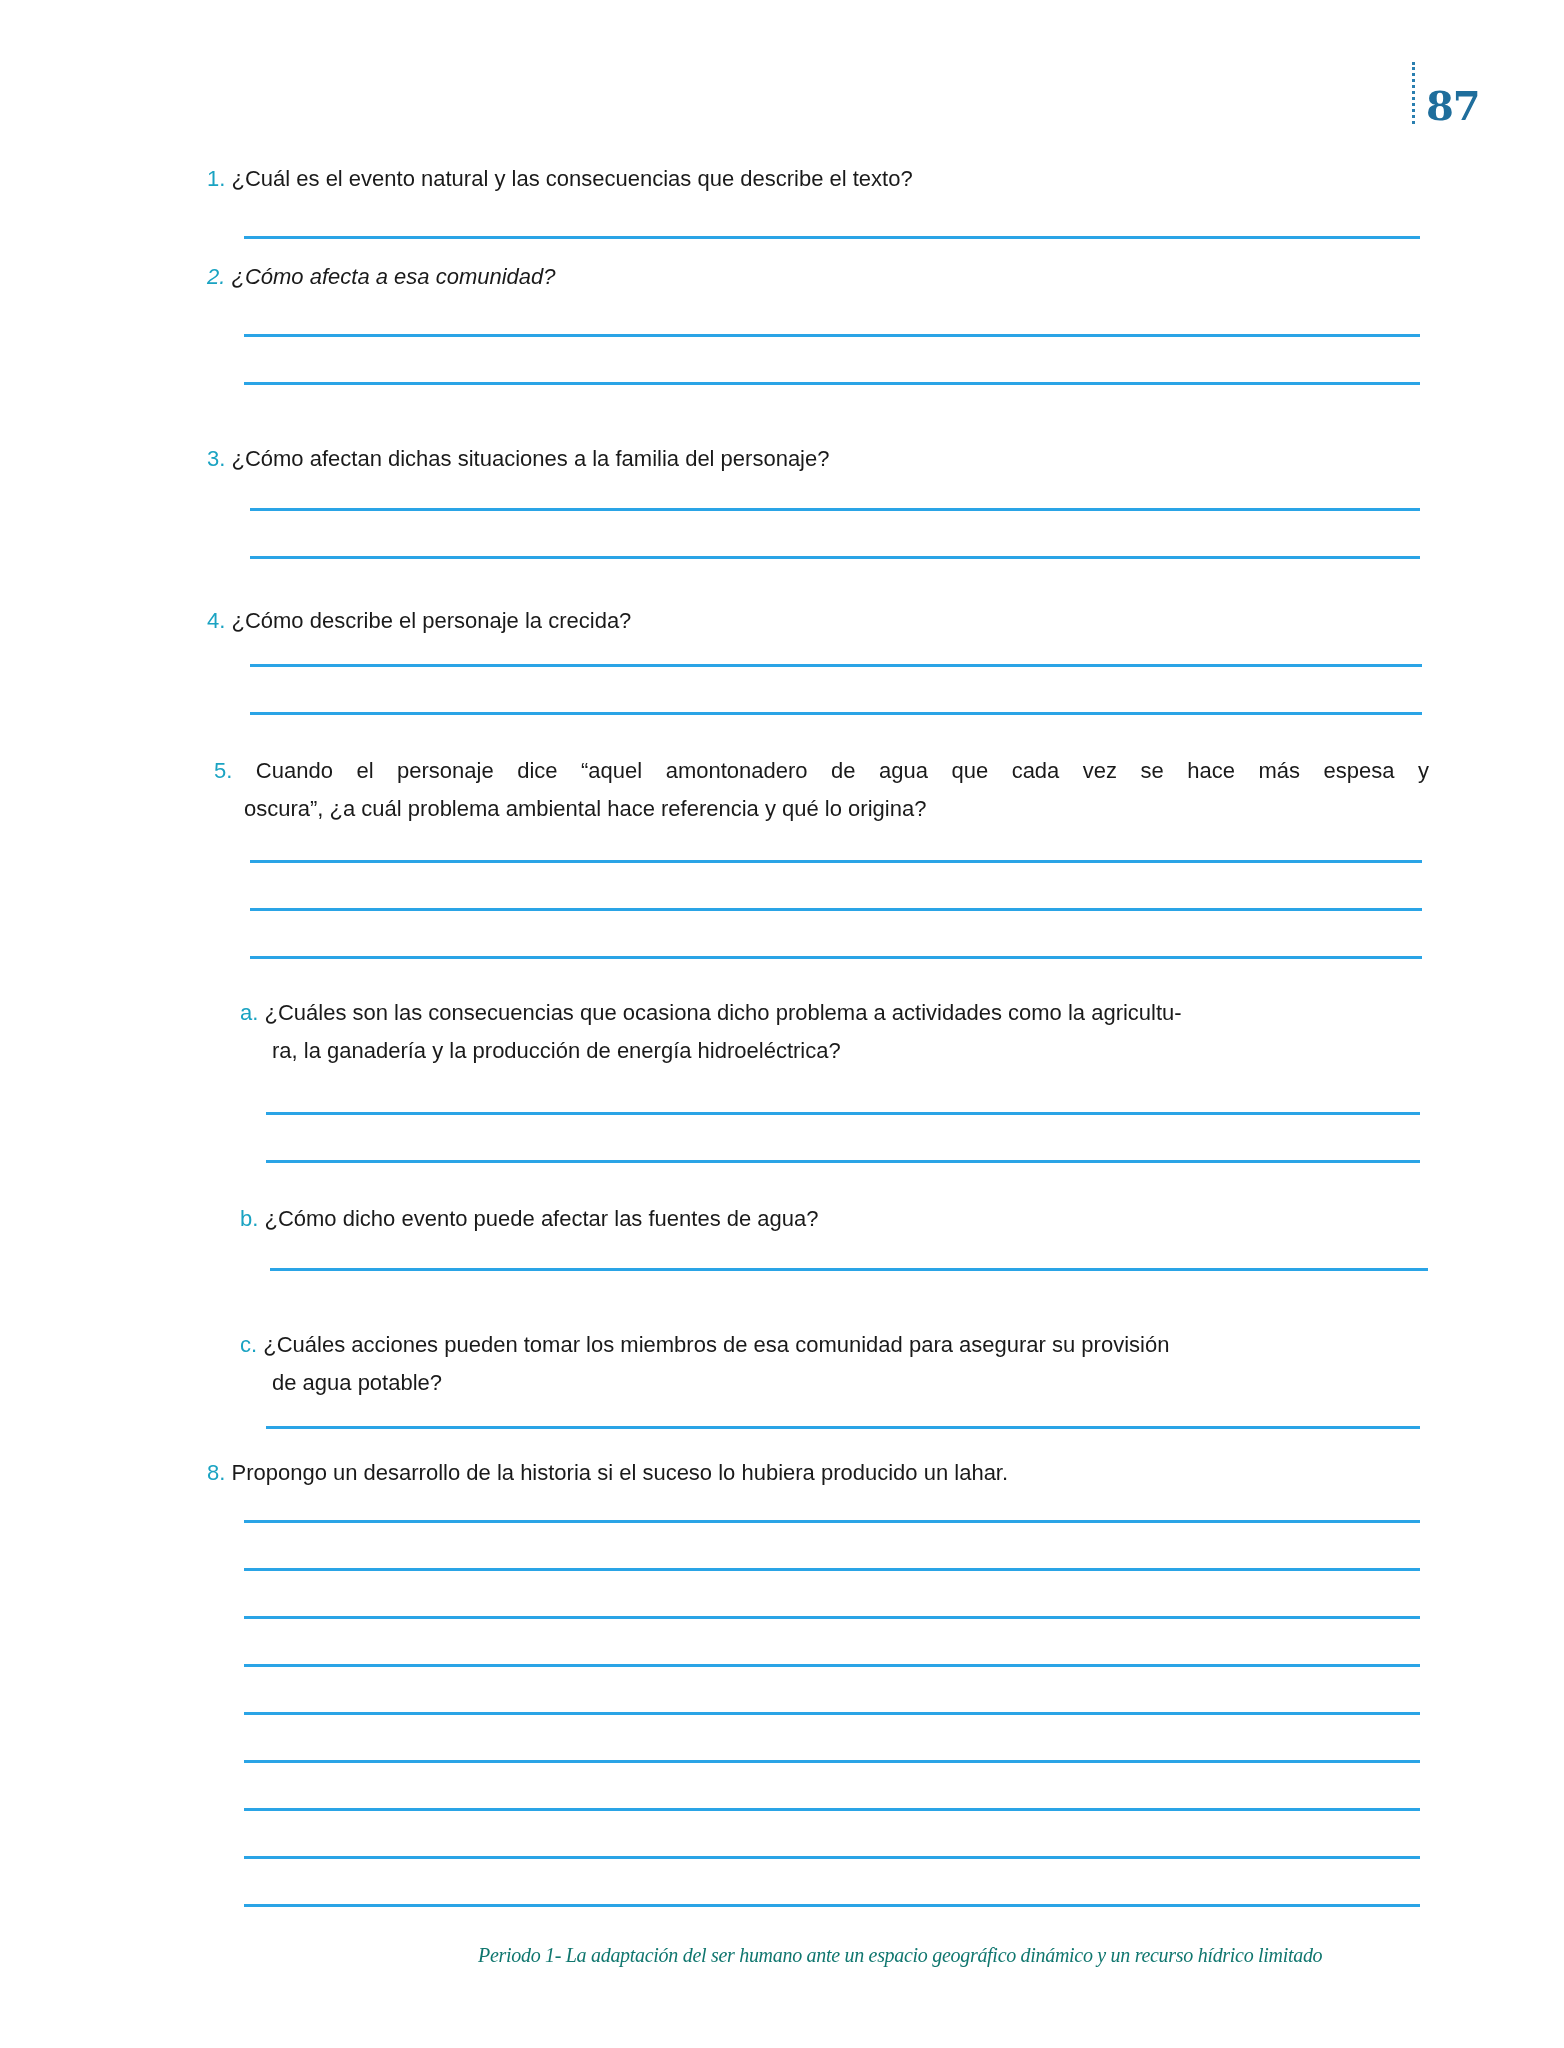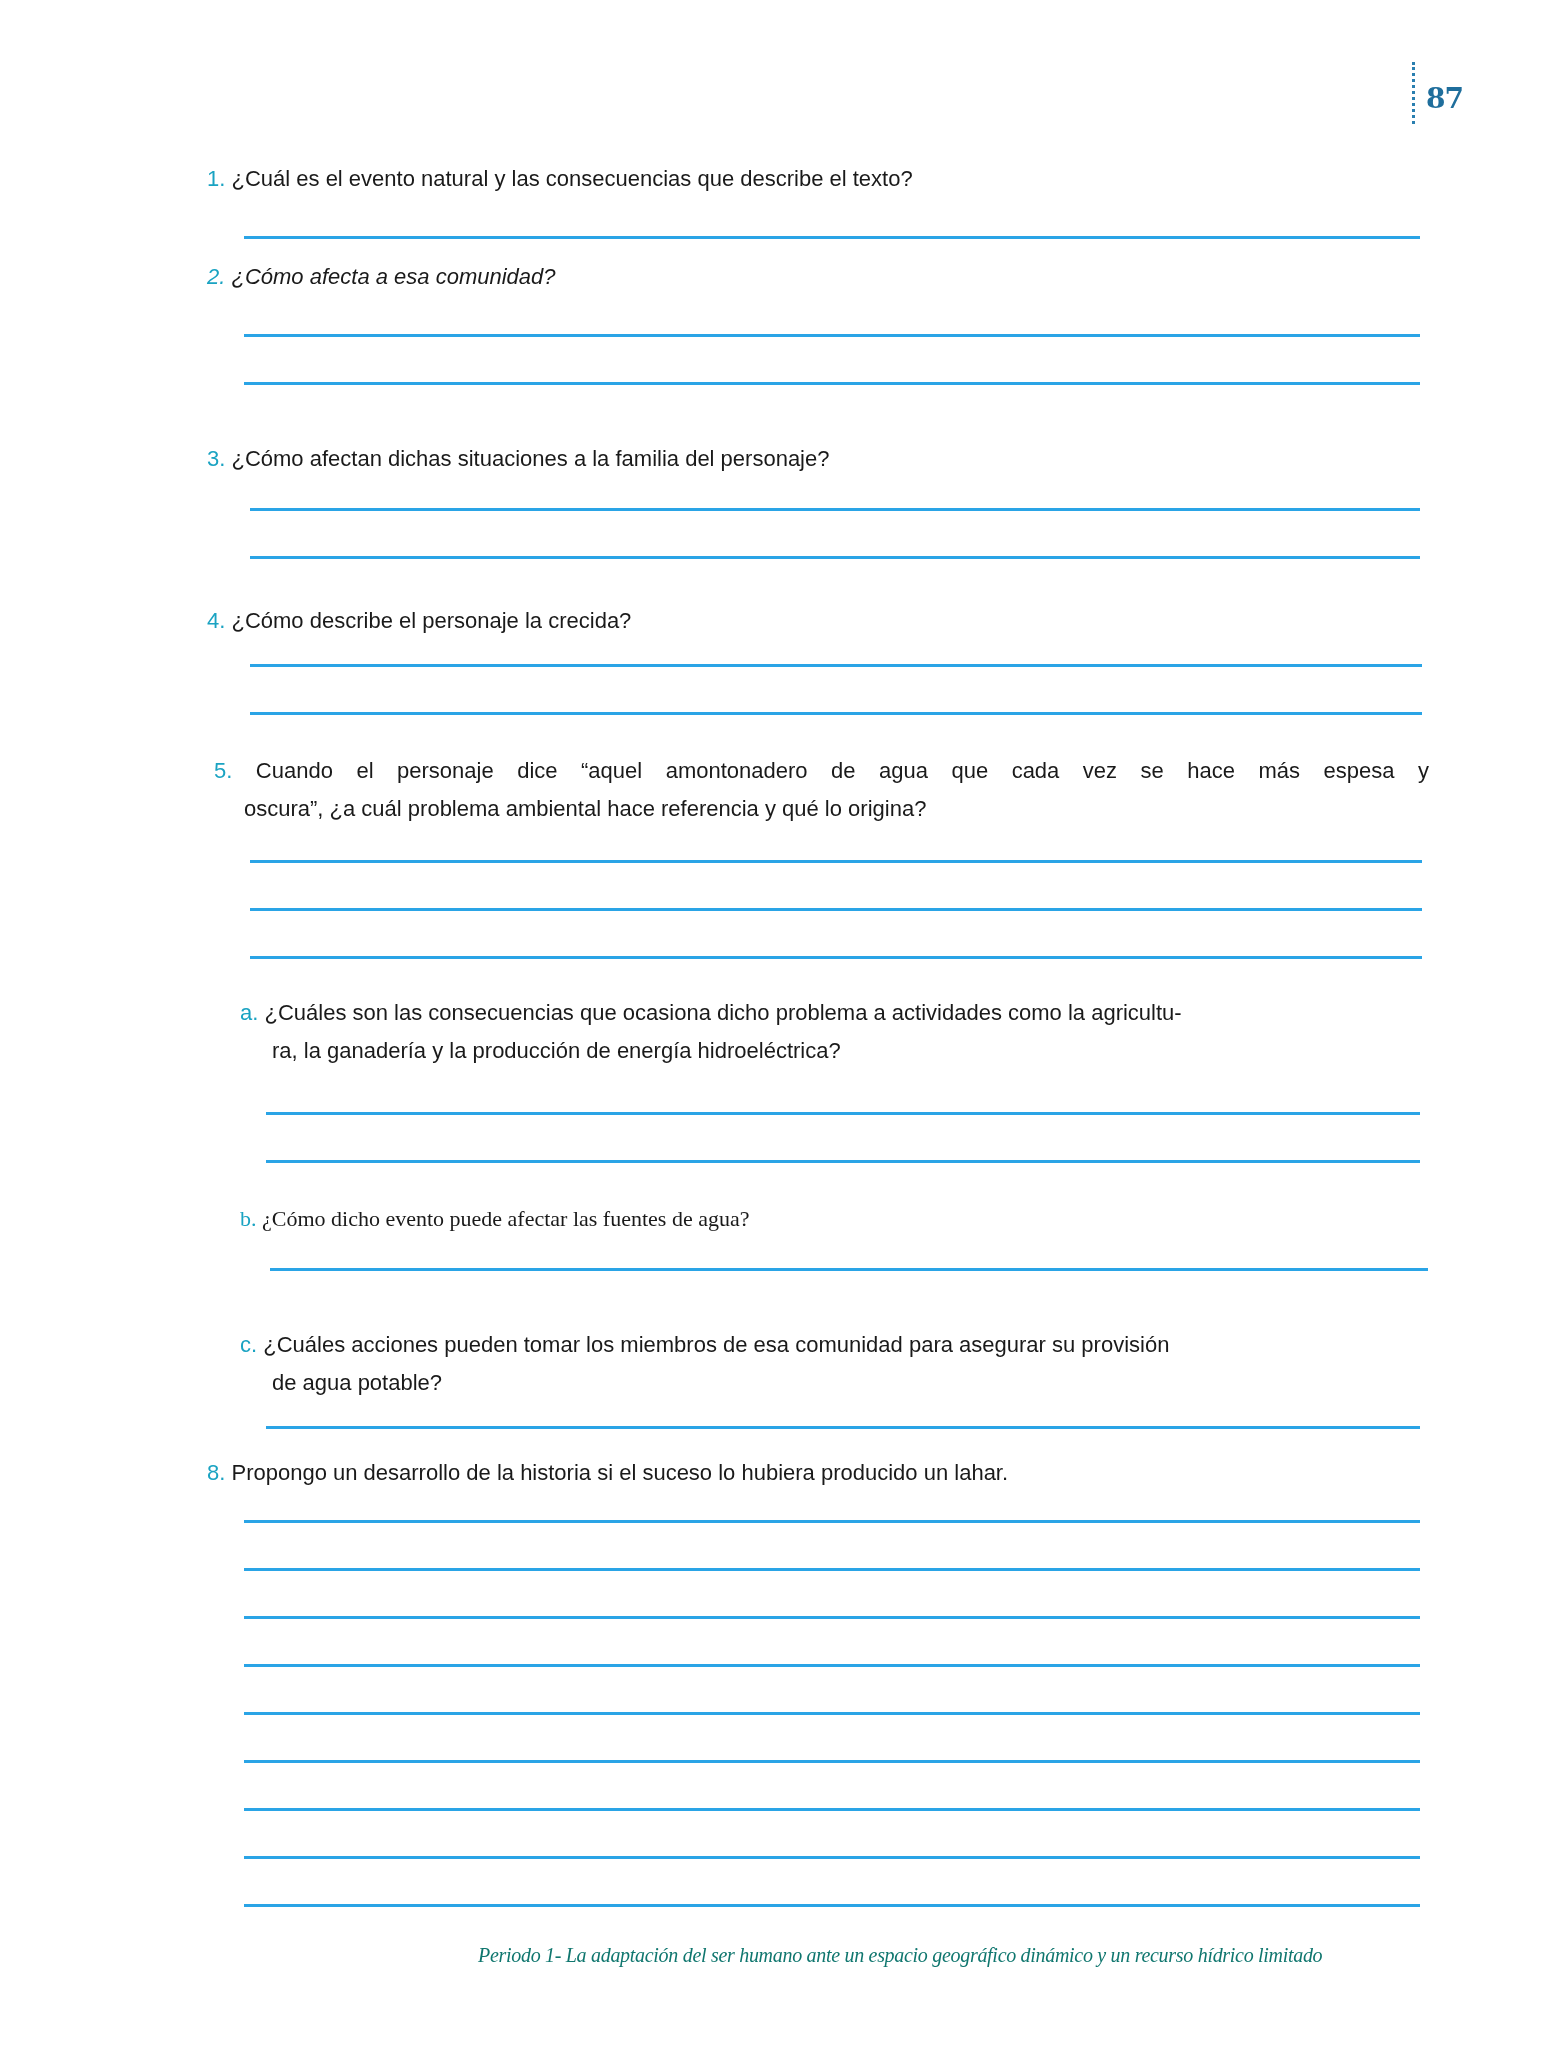--- a/index.html
+++ b/index.html
@@ -2,21 +2,21 @@
 <html><head>
   <meta charset="utf-8">
   <style>
     html, body { margin: 0; padding: 0; background: #ffffff; }
     body { width: 1564px; height: 2048px; position: relative; overflow: hidden;
       font-family: "Liberation Sans", sans-serif; color: #1a1a1a; }
     .page-num-wrap { position: absolute; left: 1412px; top: 62px; height: 62px; }
     .dotted-rule { position: absolute; left: 0; top: 0; width: 0; height: 62px;
       border-left: 3px dotted #2a7fb0; }
     .page-num { position: absolute; left: 14px; top: 20px; font-family: "DejaVu Serif", serif;
-      font-weight: bold; font-size: 28px; color: #1f6e9c; letter-spacing: -1px; }
+      font-weight: bold; font-size: 40px; color: #1f6e9c; letter-spacing: -1px; }
     .q { position: absolute; font-size: 22px; line-height: 38px; }
     .num { color: #1aa3c2; }
     .line { position: absolute; height: 3px; background: #2aa4e6; }
     .footer { position: absolute; left: 478px; top: 1944px; font-family: Liberation Serif, serif;
       font-style: italic; font-size: 20px; color: #0f766e; white-space: nowrap; letter-spacing: -0.3px; }
   </style>
 </head>
 <body>
 
 <div class="page-num-wrap">
@@ -65,21 +65,21 @@
 <div class="q" style="left:240px; top:994px; width:1180px;">
   <div style="white-space:nowrap;">
     <span class="num">a.</span>
     <span>¿Cuáles son las consecuencias que ocasiona dicho problema a actividades como la agricultu-</span>
   </div>
   <div style="padding-left:32px;">ra, la ganadería y la producción de energía hidroeléctrica?</div>
 </div>
 <div class="line" style="left:266px; top:1112px; width:1154px;"></div>
 <div class="line" style="left:266px; top:1160px; width:1154px;"></div>
 
-<div class="q" style="left:240px; top:1200px;font-family:Liberation Serif, serif;">
+<div class="q" style="left:240px; top:1200px;">
   <span class="num">b.</span>
   <span>¿Cómo dicho evento puede afectar las fuentes de agua?</span>
 </div>
 <div class="line" style="left:270px; top:1268px; width:1158px;"></div>
 
 <div class="q" style="left:240px; top:1326px; width:1180px;">
   <div style="white-space:nowrap;">
     <span class="num">c.</span>
     <span>¿Cuáles acciones pueden tomar los miembros de esa comunidad para asegurar su provisión</span>
   </div>

